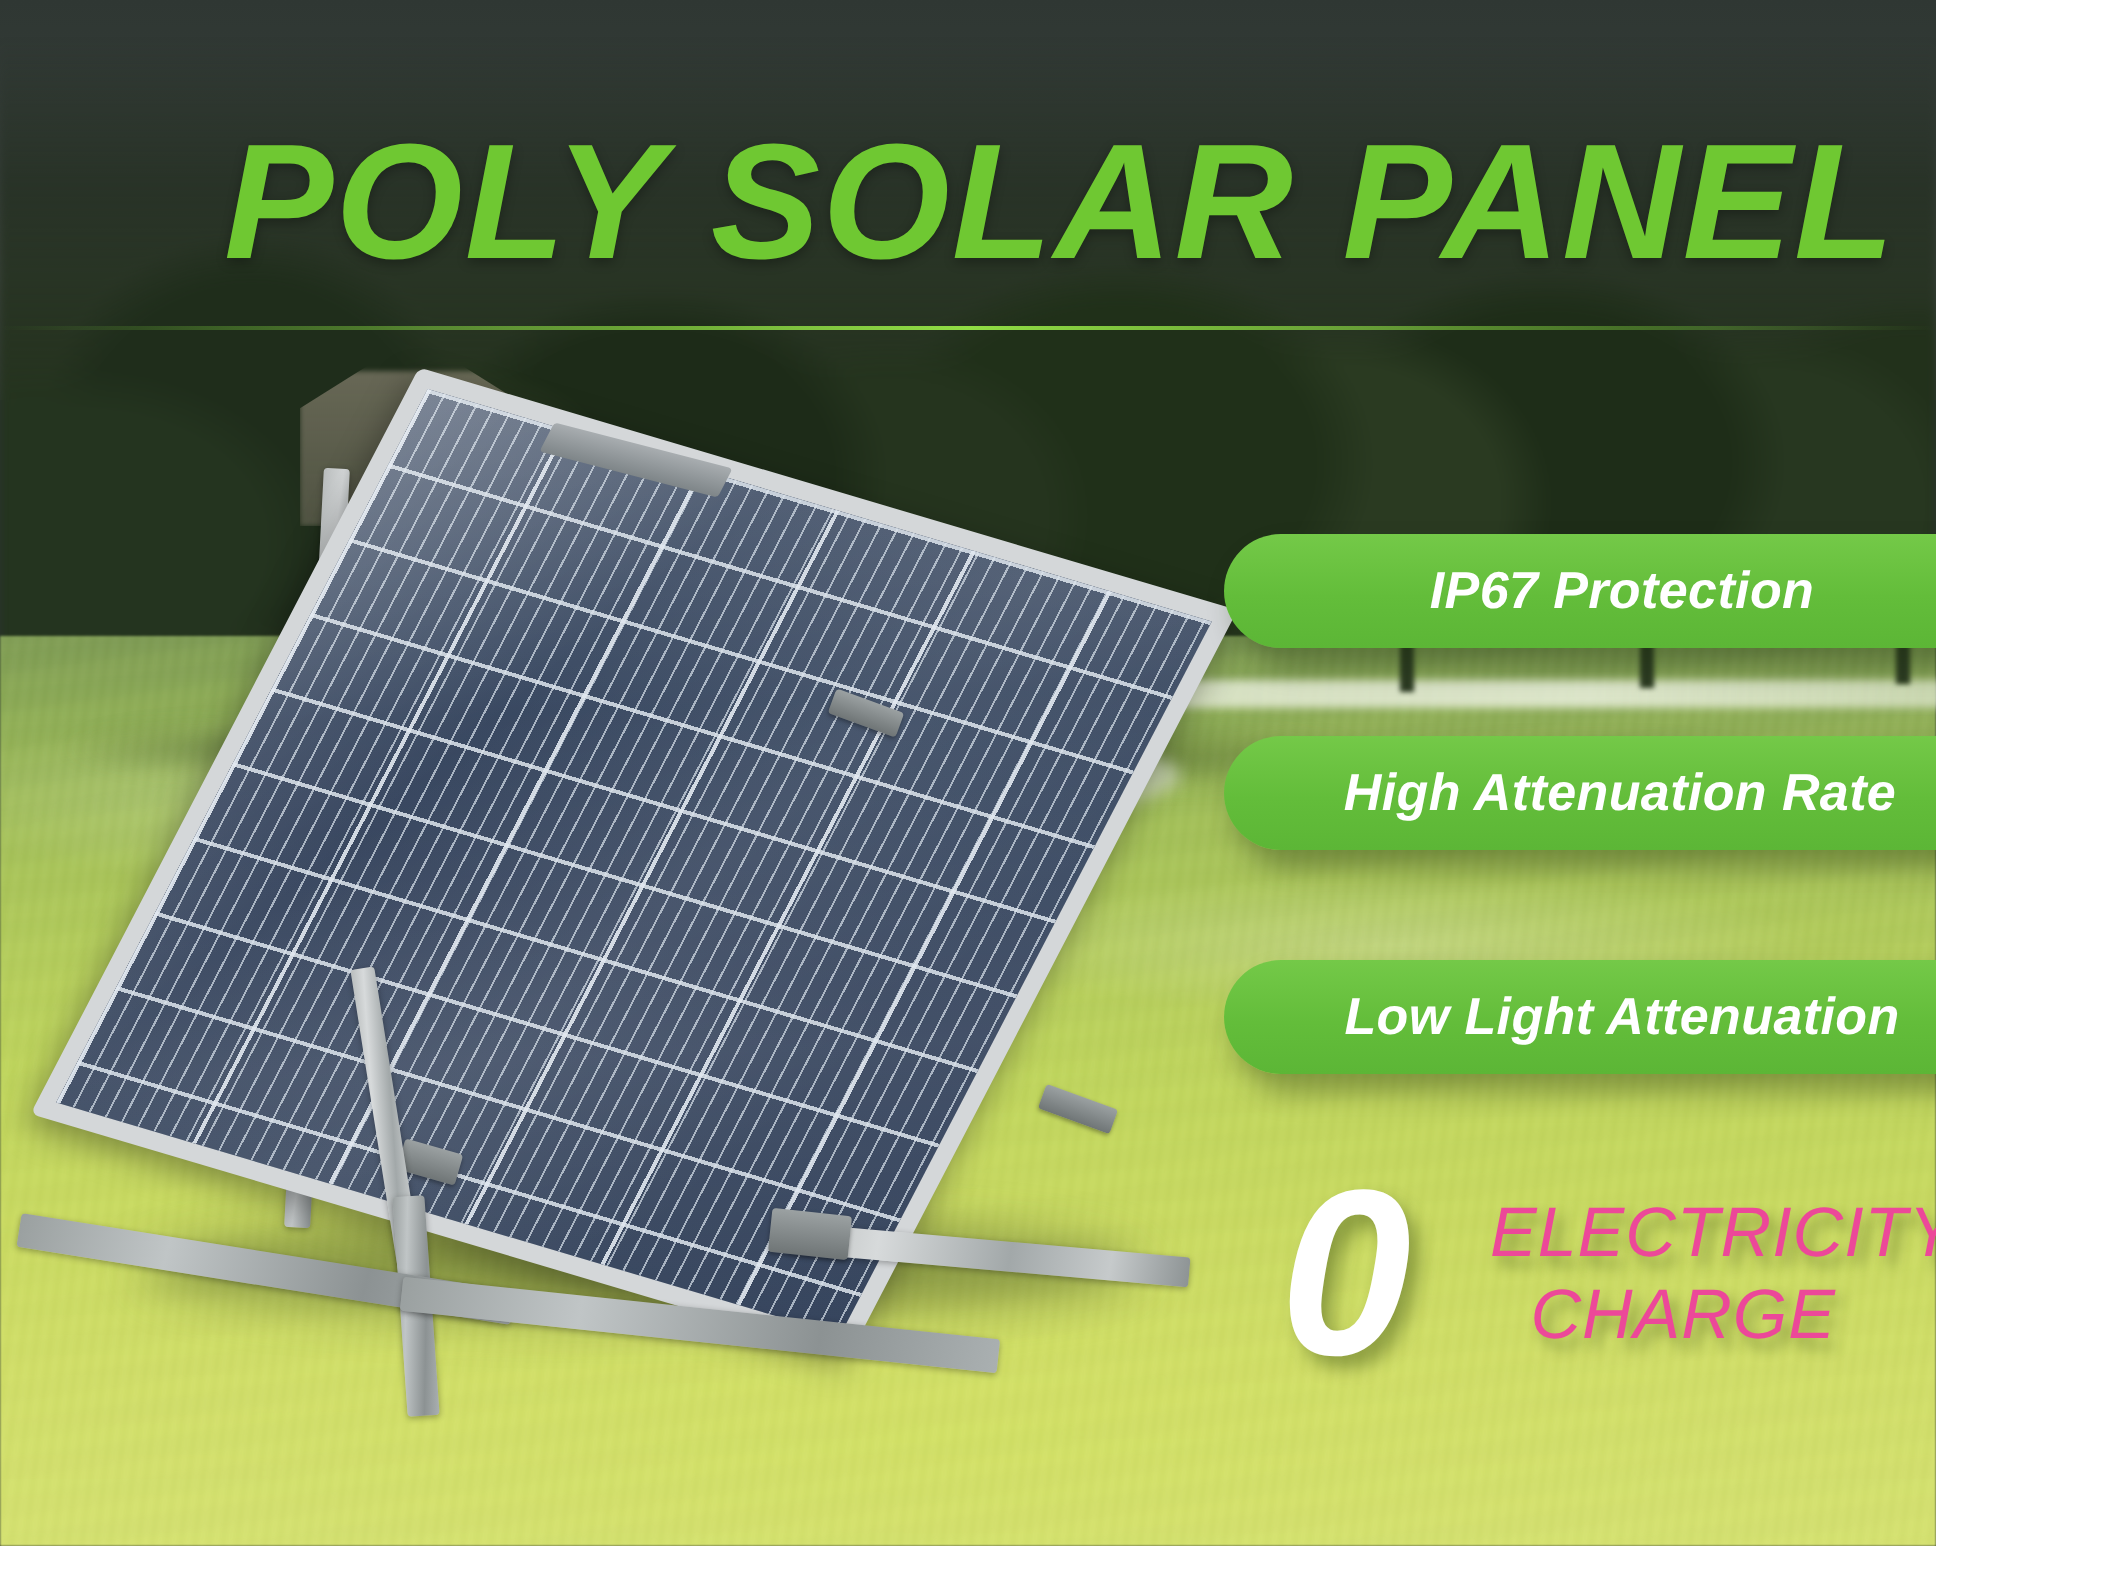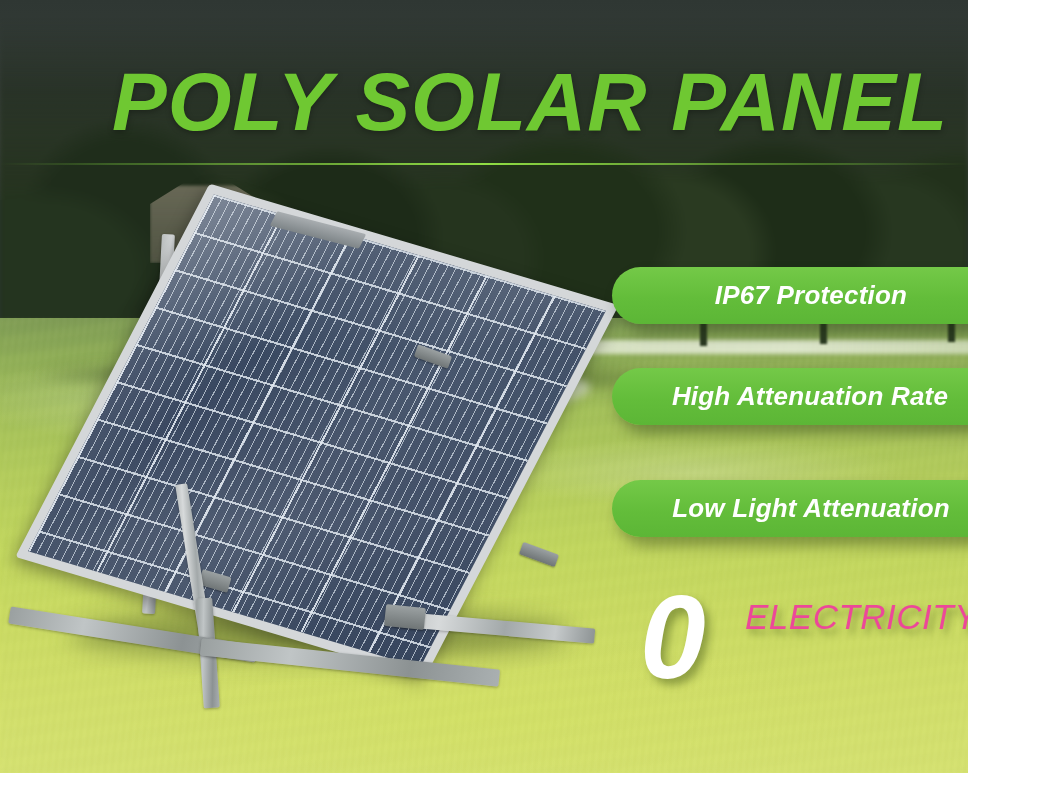--- a/index.html
+++ b/index.html
@@ -317,16 +317,17 @@
   <div class="pill" id="pill-2">
     <span class="pill-label">High Attenuation Rate</span>
   </div>
   <div class="pill" id="pill-3">
     <span class="pill-label">Low Light Attenuation</span>
   </div>
 
   <div class="zero">0</div>
   <div class="charge-text">
     <span class="charge-line-1">ELECTRICITY</span>
+    <span class="charge-line-2">CHARGE</span>
   </div>
 
 </div>
 <div class="footer-white"></div>
 
 </body></html>

